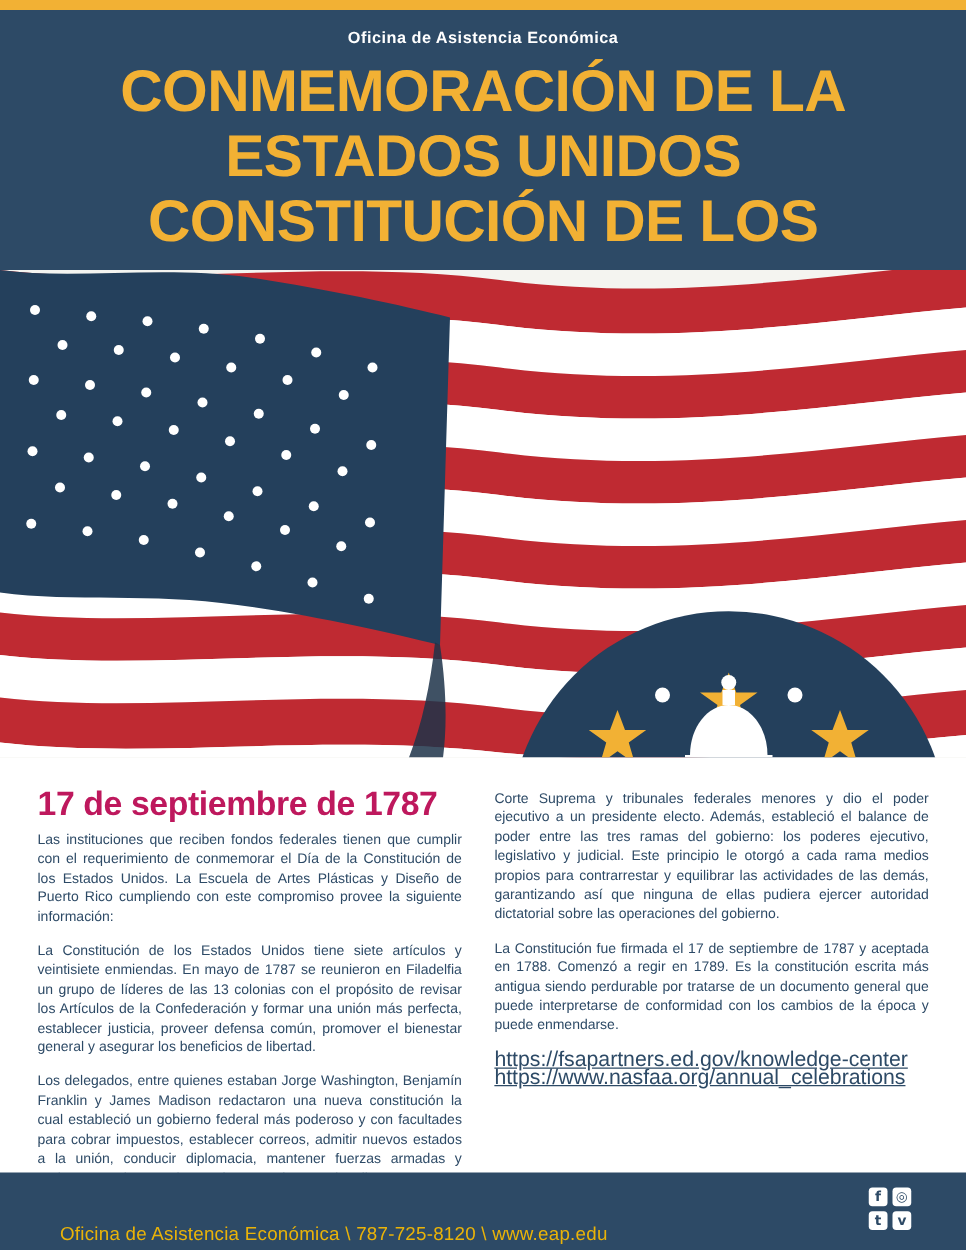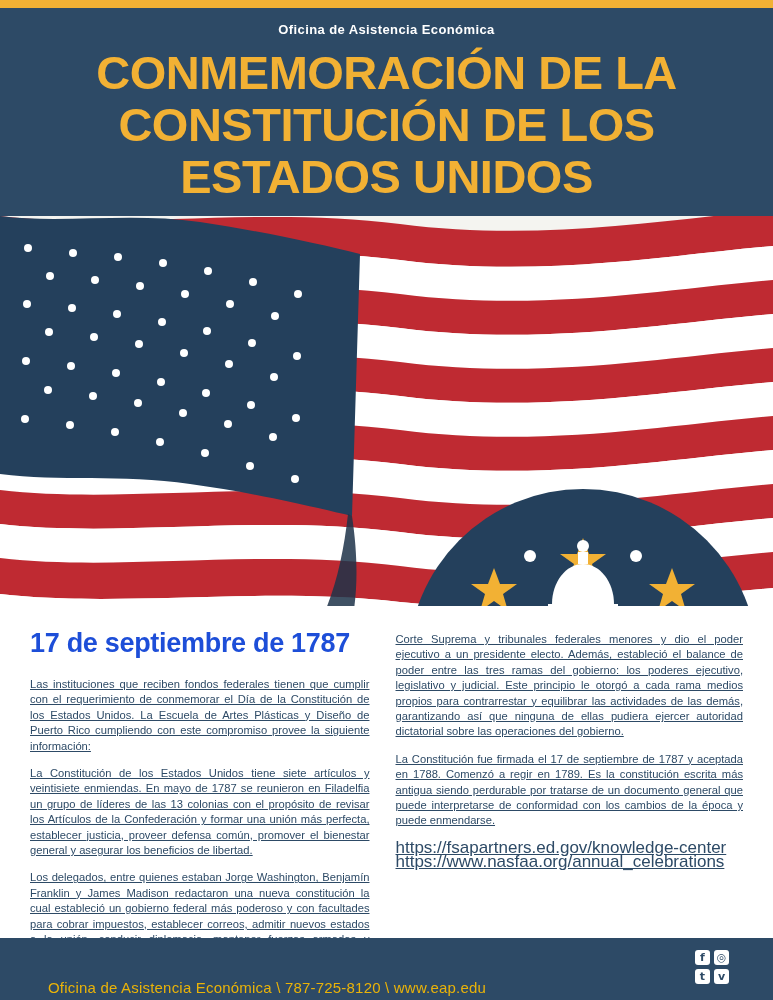--- a/index.html
+++ b/index.html
@@ -64,33 +64,32 @@
   }
   .cols {
     display: flex;
     gap: 26px;
   }
   .col { width: 340px; }
   .col-left { width: 340px; }
   .col-right { width: 348px; padding-top: 4px; }
 
   .date-title {
-    color: #1d4ed8;
+    color: #be185d;
     font-size: 27px;
     font-weight: bold;
     letter-spacing: -0.3px;
-    margin-bottom: 18px;
+    margin-bottom: 6px;
   }
   p.body-text {
     color: #2d4a66;
     font-size: 11.2px;
     line-height: 15.4px;
     text-align: justify;
     margin-bottom: 12px;
-    text-decoration: underline;
   }
   .ref-label {
     color: #2d4a66;
     font-size: 11.2px;
     font-weight: bold;
     margin-top: 4px;
   }
   .ref-link {
     color: #2d4a66;
     font-size: 17px;
@@ -170,22 +169,22 @@
 <body>
 
 <div class="poster">
 
   <div class="gold-bar"></div>
 
   <div class="header">
     <div class="office-line">Oficina de Asistencia Económica</div>
     <div class="main-title">
       <div>CONMEMORACIÓN DE LA</div>
+      <div>ESTADOS UNIDOS</div>
       <div>CONSTITUCIÓN DE LOS</div>
-      <div>ESTADOS UNIDOS</div>
     </div>
   </div>
 
   <div class="band">
     <svg class="flag-svg" width="773" height="390" viewBox="0 0 773 390">
       <defs>
         <clipPath id="bandclip">
             <rect x="0" y="0" width="773" height="390"></rect>
           </clipPath>
       </defs>

